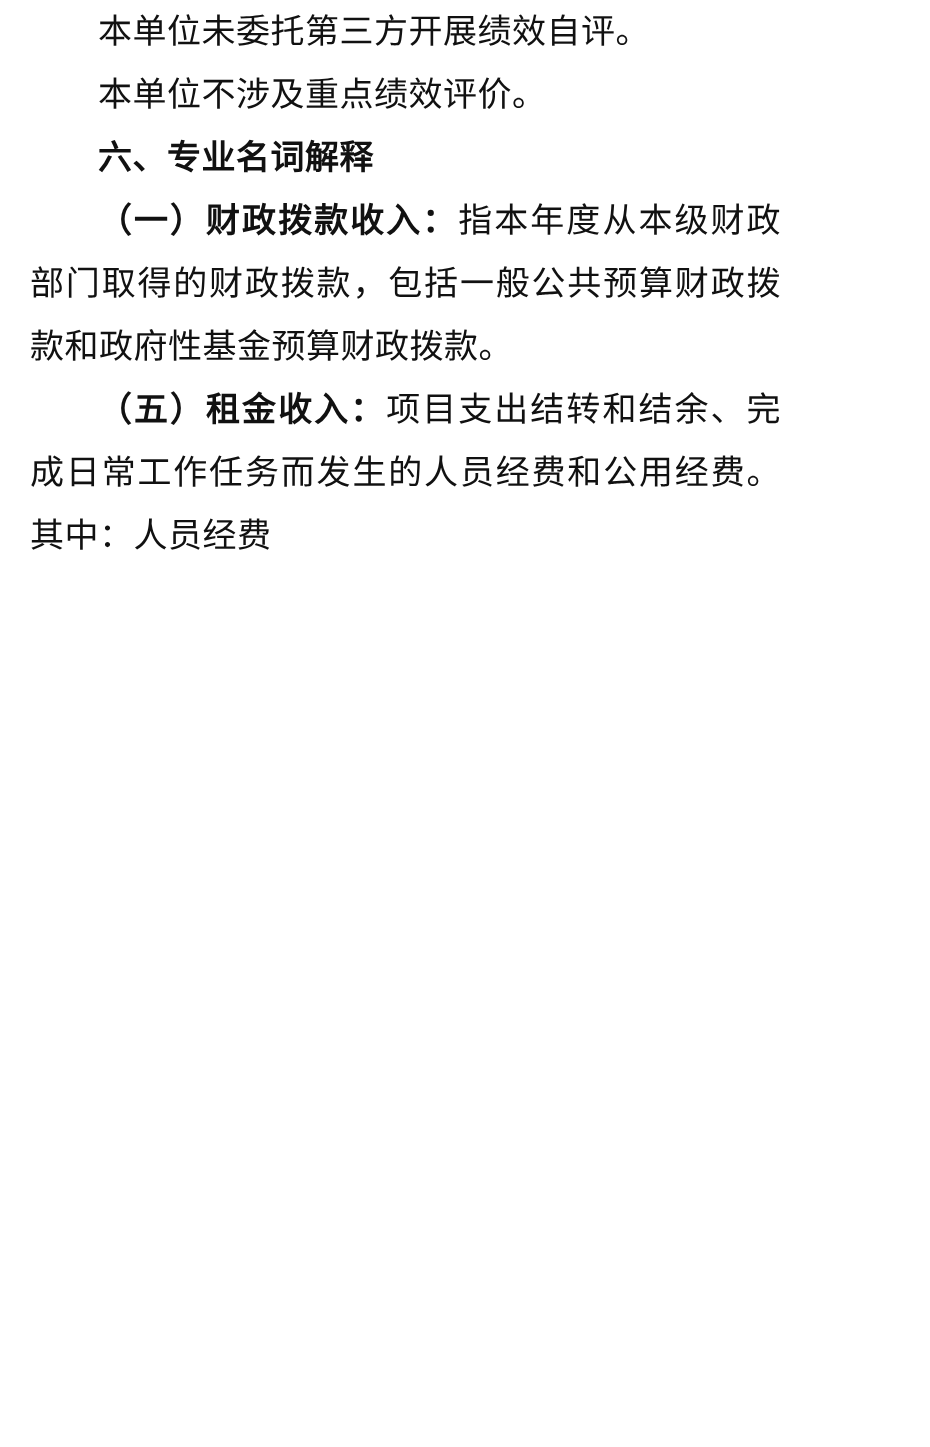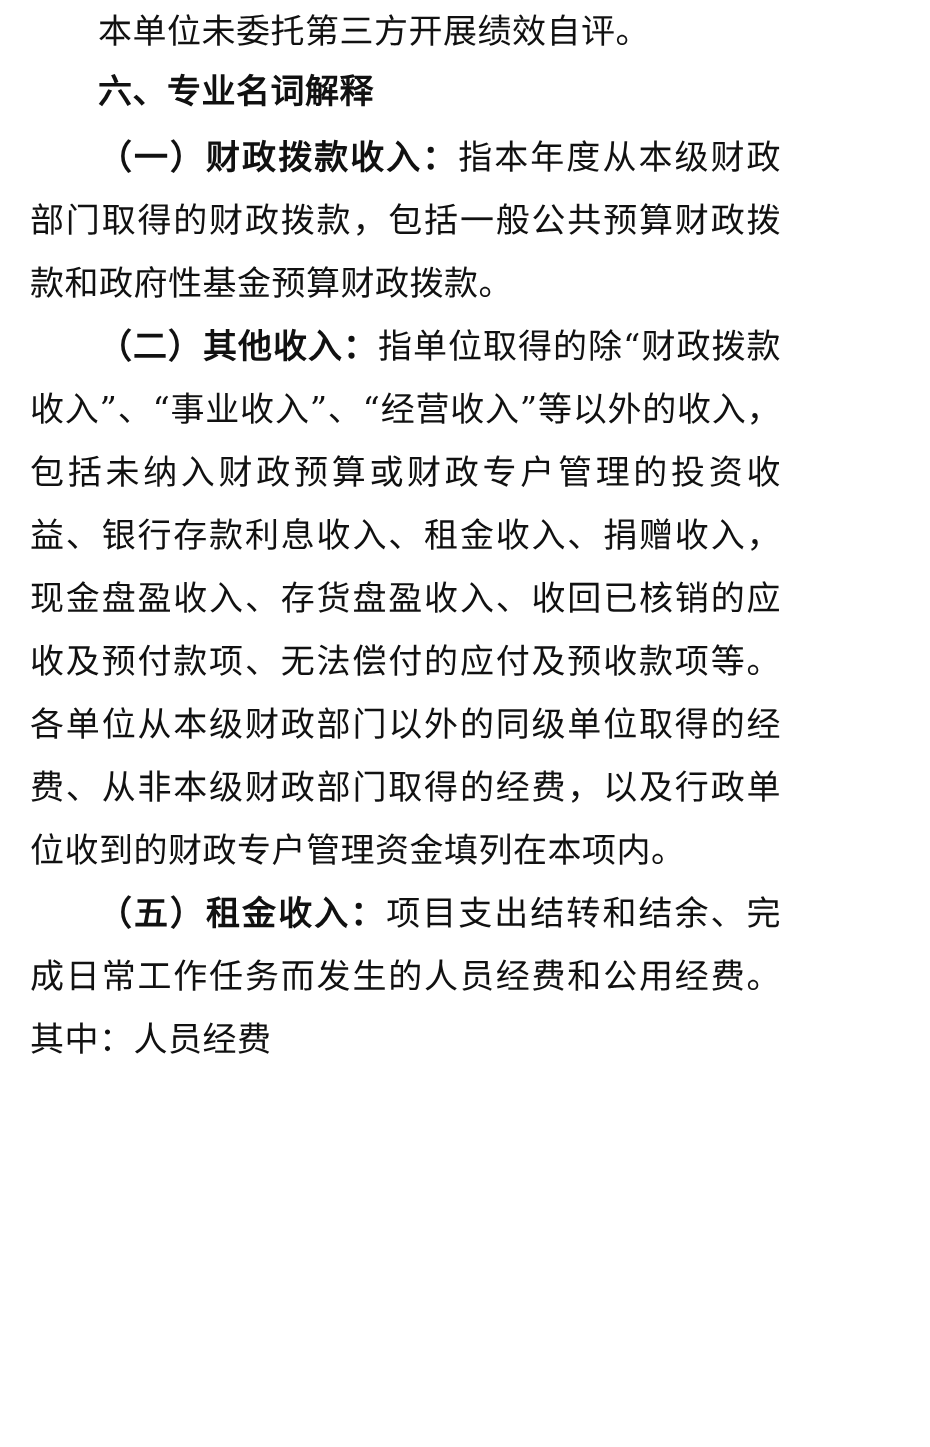--- a/index.html
+++ b/index.html
@@ -33,31 +33,31 @@
     text-align: justify;
     text-justify: inter-ideograph;
     text-justify: inter-character;
     text-align-last: left;
     word-break: break-all;
   }
   p.heading-kai {
     font-weight: 700;
   }
   p.heading-hei {
-    font-family: Liberation Mono, monospace;
+    font-family: Liberation Sans, sans-serif;
     font-weight: 600;
   }
   p.term b {
     font-weight: 700;
   }
 </style>
 </head>
 <body style="background: rgb(255, 255, 255); color: rgb(17, 17, 17);">
 
 <div class="page">
   <div class="content" id="doc-content">
       <p class="para body">本单位未委托第三方开展绩效自评。</p>
+      <p class="para body">本单位不涉及重点绩效评价。</p>
       <p class="para heading-hei">六、专业名词解释</p>
       <p class="para term"><b>（一）财政拨款收入：</b><span>指本年度从本级财政部门取得的财政拨款，包括一般公共预算财政拨款和政府性基金预算财政拨款。</span></p>
-      <p class="para term"><b>（二）其他收入：</b><span>指单位取得的除“财政拨款收入”、“事业收入”、“经营收入”等以外的收入，包括未纳入财政预算或财政专户管理的投资收益、银行存款利息收入、租金收入、捐赠收入，现金盘盈收入、存货盘盈收入、收回已核销的应收及预付款项、无法偿付的应付及预收款项等。各单位从本级财政部门以外的同级单位取得的经费、从非本级财政部门取得的经费，以及行政单位收到的财政专户管理资金填列在本项内。</span></p>
       <p class="para term"><b>（五）租金收入：</b><span>项目支出结转和结余、完成日常工作任务而发生的人员经费和公用经费。其中：人员经费</span></p>
     </div>
 </div>
 
 </body></html>

